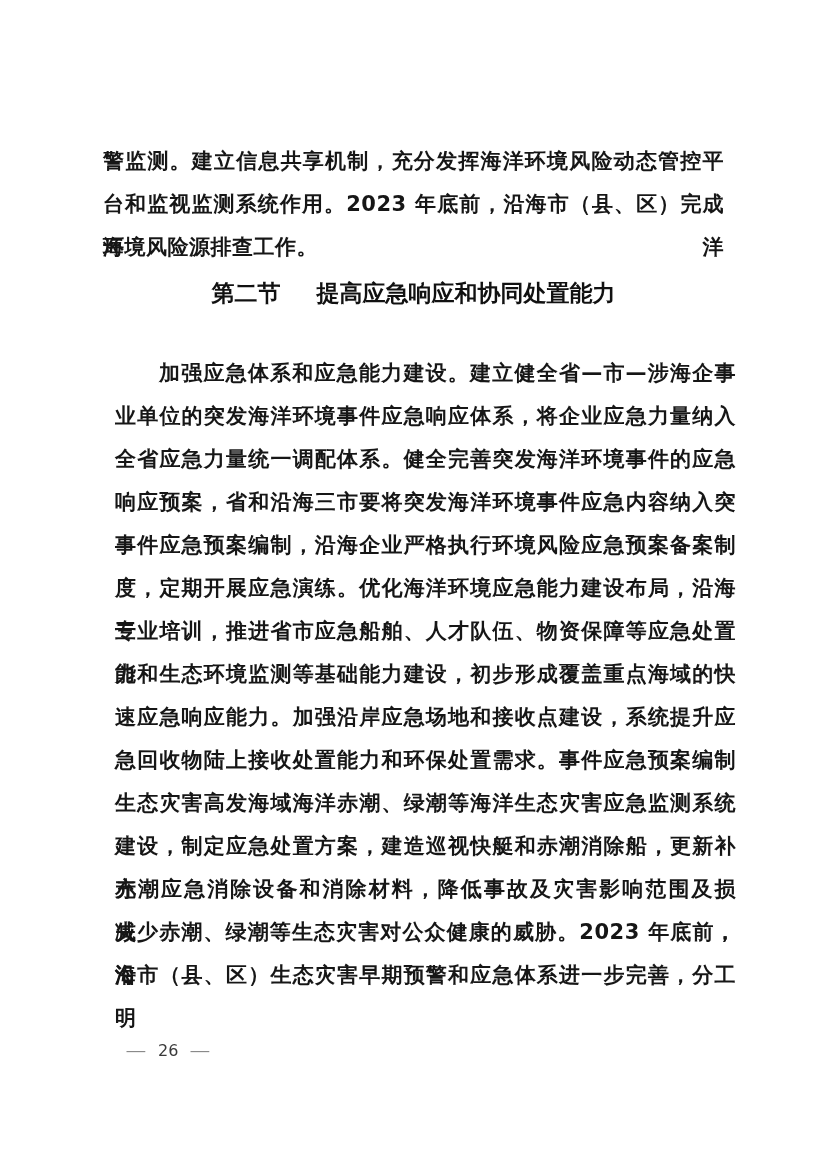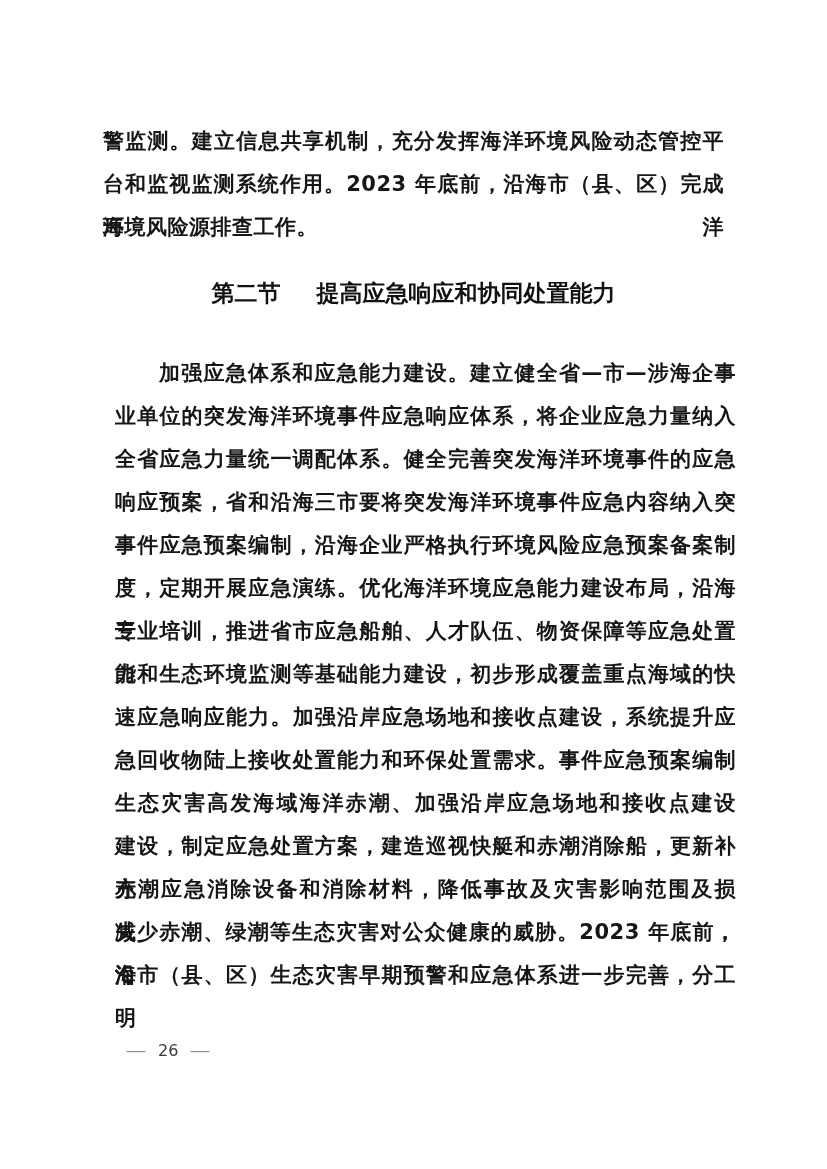--- a/index.html
+++ b/index.html
@@ -14,21 +14,21 @@
     background: #ffffff;
     font-family: "DejaVu Sans", sans-serif;
     color: #161616;
     overflow: hidden;
   }
   .text-block {
     position: absolute;
     left: 103px;
     width: 621px;
   }
-  .para-top   { top: 120px; }
+  .para-top   { top: 140px; }
   .para-body  { top: 352px; margin-left: 12px; }
   .line {
     font-size: 21px;
     line-height: 43px;
     height: 43px;
     font-weight: 600;
     text-align: justify;
     text-align-last: justify;
     letter-spacing: 0.5px;
   }
@@ -90,21 +90,21 @@
     <div class="line indent">加强应急体系和应急能力建设。建立健全省—市—涉海企事</div>
     <div class="line">业单位的突发海洋环境事件应急响应体系，将企业应急力量纳入</div>
     <div class="line">全省应急力量统一调配体系。健全完善突发海洋环境事件的应急</div>
     <div class="line">响应预案，省和沿海三市要将突发海洋环境事件应急内容纳入突</div>
     <div class="line">事件应急预案编制，沿海企业严格执行环境风险应急预案备案制</div>
     <div class="line">度，定期开展应急演练。优化海洋环境应急能力建设布局，沿海三</div>
     <div class="line">专业培训，推进省市应急船舶、人才队伍、物资保障等应急处置能</div>
     <div class="line">力和生态环境监测等基础能力建设，初步形成覆盖重点海域的快</div>
     <div class="line">速应急响应能力。加强沿岸应急场地和接收点建设，系统提升应</div>
     <div class="line">急回收物陆上接收处置能力和环保处置需求。事件应急预案编制</div>
-    <div class="line">生态灾害高发海域海洋赤潮、加强沿岸应急场地和接收点建设</div>
+    <div class="line">生态灾害高发海域海洋赤潮、绿潮等海洋生态灾害应急监测系统</div>
     <div class="line">建设，制定应急处置方案，建造巡视快艇和赤潮消除船，更新补充</div>
     <div class="line">赤潮应急消除设备和消除材料，降低事故及灾害影响范围及损失，</div>
     <div class="line">减少赤潮、绿潮等生态灾害对公众健康的威胁。2023 年底前，沿</div>
     <div class="line">海市（县、区）生态灾害早期预警和应急体系进一步完善，分工明</div>
   </div>
 
   <div class="footer">
     <span class="dash">—</span>
     <span class="num">26</span>
     <span class="dash">—</span>

